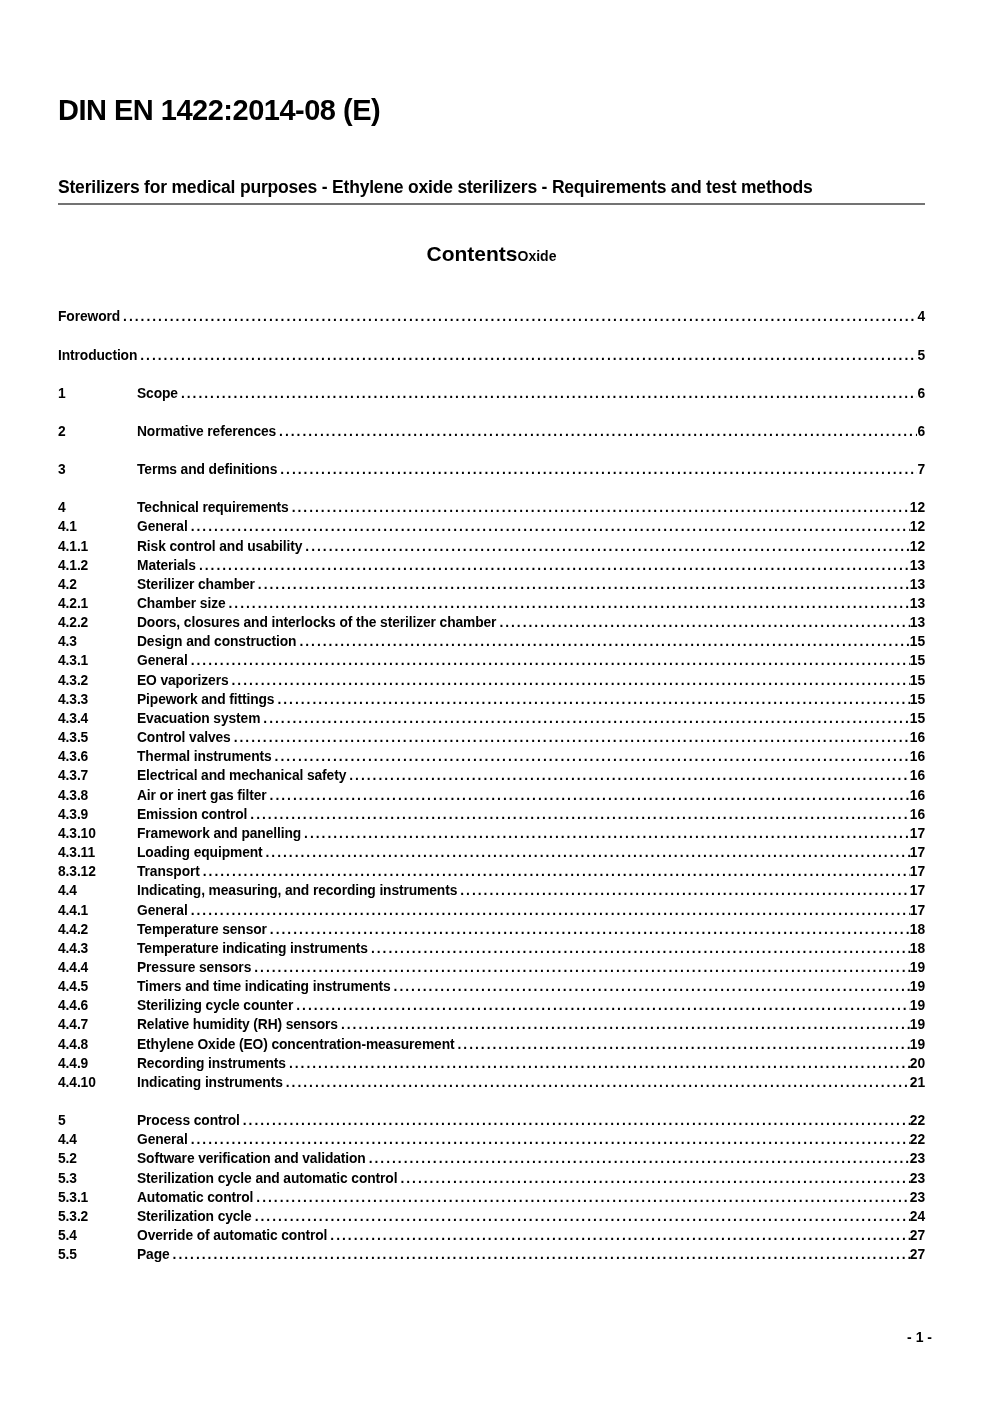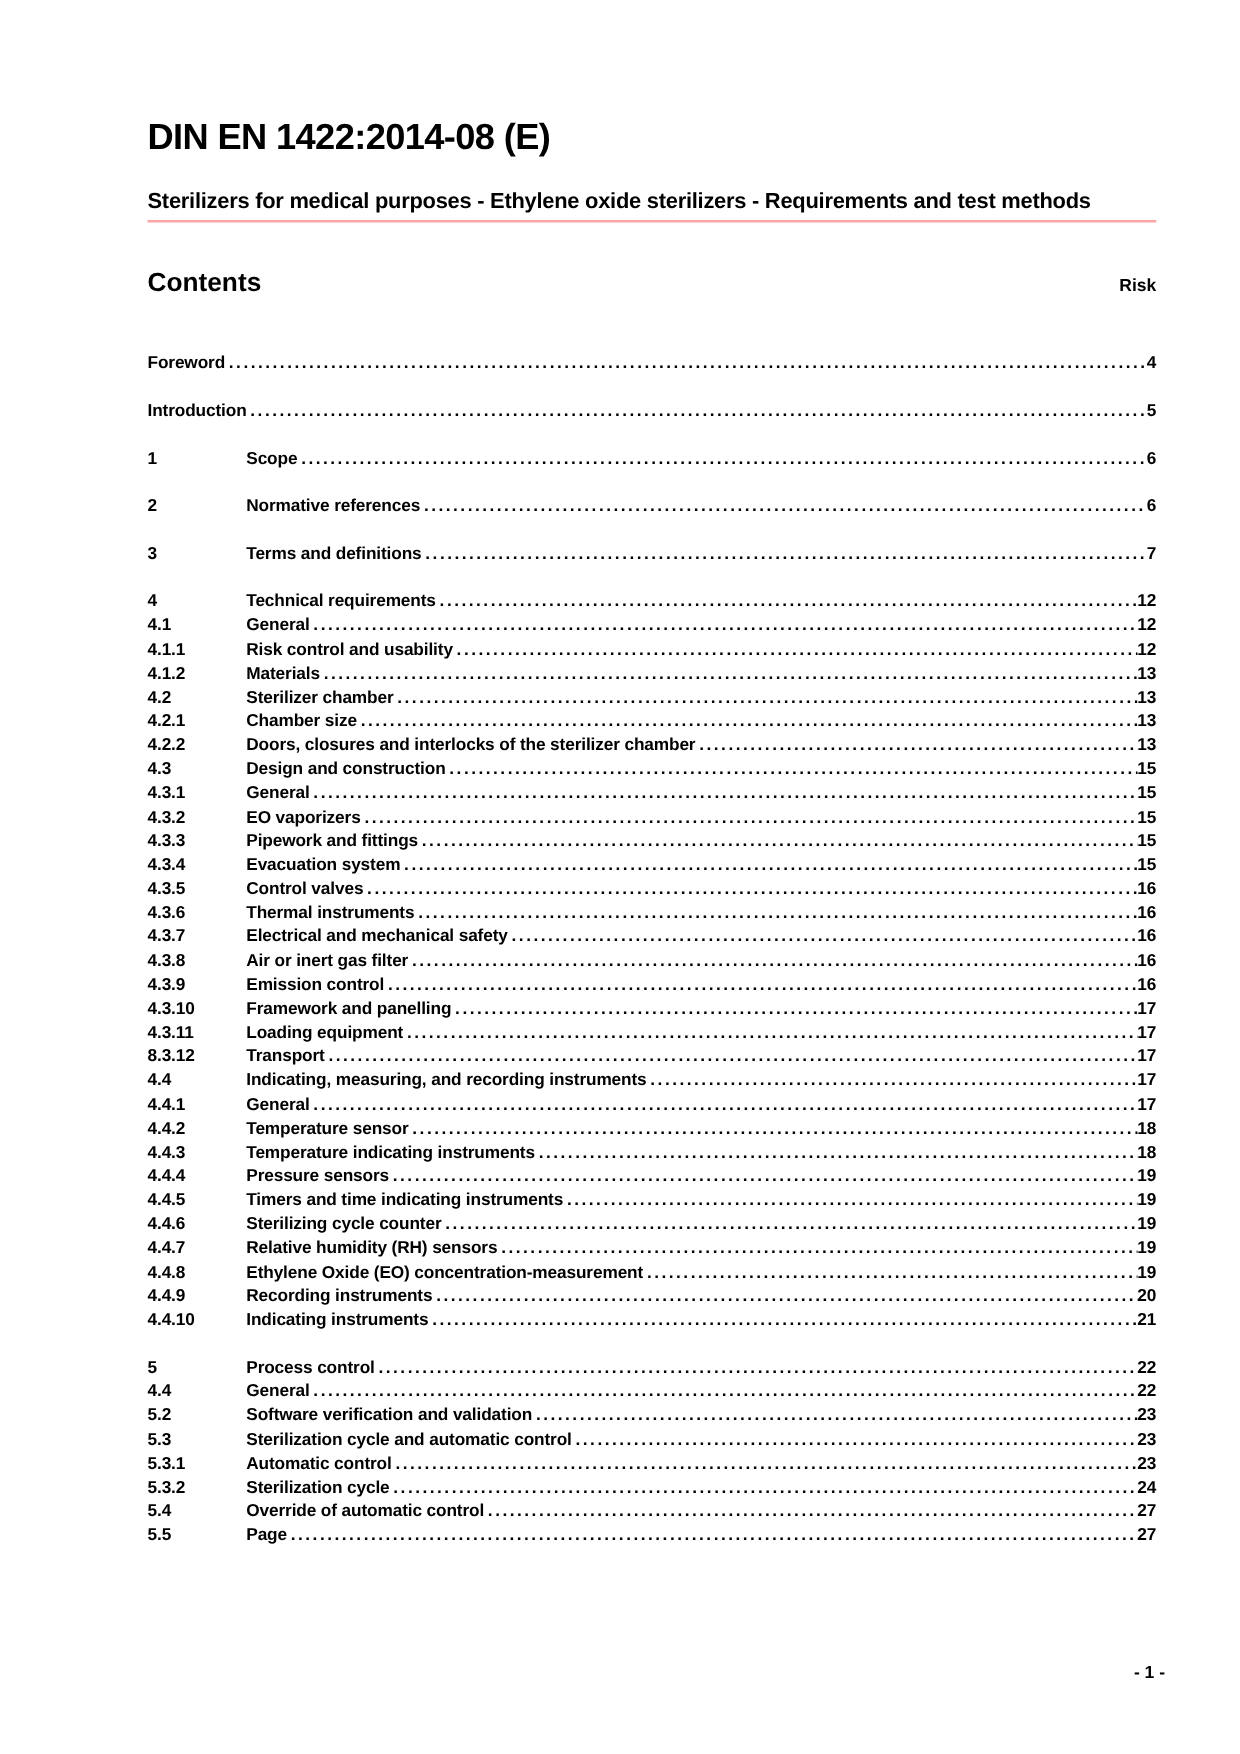--- a/index.html
+++ b/index.html
@@ -5,44 +5,44 @@
   * { margin: 0; padding: 0; box-sizing: border-box; }
   html, body { background: #ffffff; }
   body {
     width: 992px; height: 1403px;
     font-family: "Liberation Sans", "DejaVu Sans", sans-serif;
     color: #000000;
   }
   .page {
     position: relative;
     width: 992px; height: 1403px;
-    padding: 0 67px 0 118px;
+    padding: 0 67px 0 58px;
     background: #ffffff;
     overflow: hidden;
   }
   .doc-number {
     padding-top: 95px;
     font-size: 29px;
     font-weight: bold;
     letter-spacing: -0.5px;
     line-height: 1.05;
   }
   .doc-title {
-    margin-top: 24px;
+    margin-top: 51px;
     font-size: 17.5px;
     font-weight: bold;
     line-height: 22px;
     letter-spacing: -0.2px;
-    border-bottom: 2px solid #fca5a5;
+    border-bottom: 2px solid #737373;
     padding-bottom: 5px;
   }
   .contents-bar {
     margin-top: 37px;
     display: flex;
-    justify-content: space-between;
+    justify-content: center;
     align-items: baseline;
   }
   .contents-heading { font-size: 21px; font-weight: bold; }
   .page-col-label { font-size: 14px; font-weight: bold; }
   .toc { margin-top: 41px; }
   .toc-group + .toc-group { margin-top: 19px; }
   .toc-row {
     display: flex;
     align-items: baseline;
     line-height: 19.15px;
@@ -75,21 +75,21 @@
 </head>
 <body>
 
 <div class="page">
   <h1 class="doc-number">DIN EN 1422:2014-08 (E)</h1>
 
   <div class="doc-title">Sterilizers for medical purposes - Ethylene oxide sterilizers - Requirements and test methods</div>
 
   <div class="contents-bar">
     <span class="contents-heading">Contents</span>
-    <span class="page-col-label">Risk</span>
+    <span class="page-col-label">Oxide</span>
   </div>
 
   <div class="toc">
       <div class="toc-group">
         <div class="toc-row">
 
     <span class="toc-title">Foreword</span>
     <span class="toc-fill"></span>
     <span class="toc-page">4</span>
   </div>

